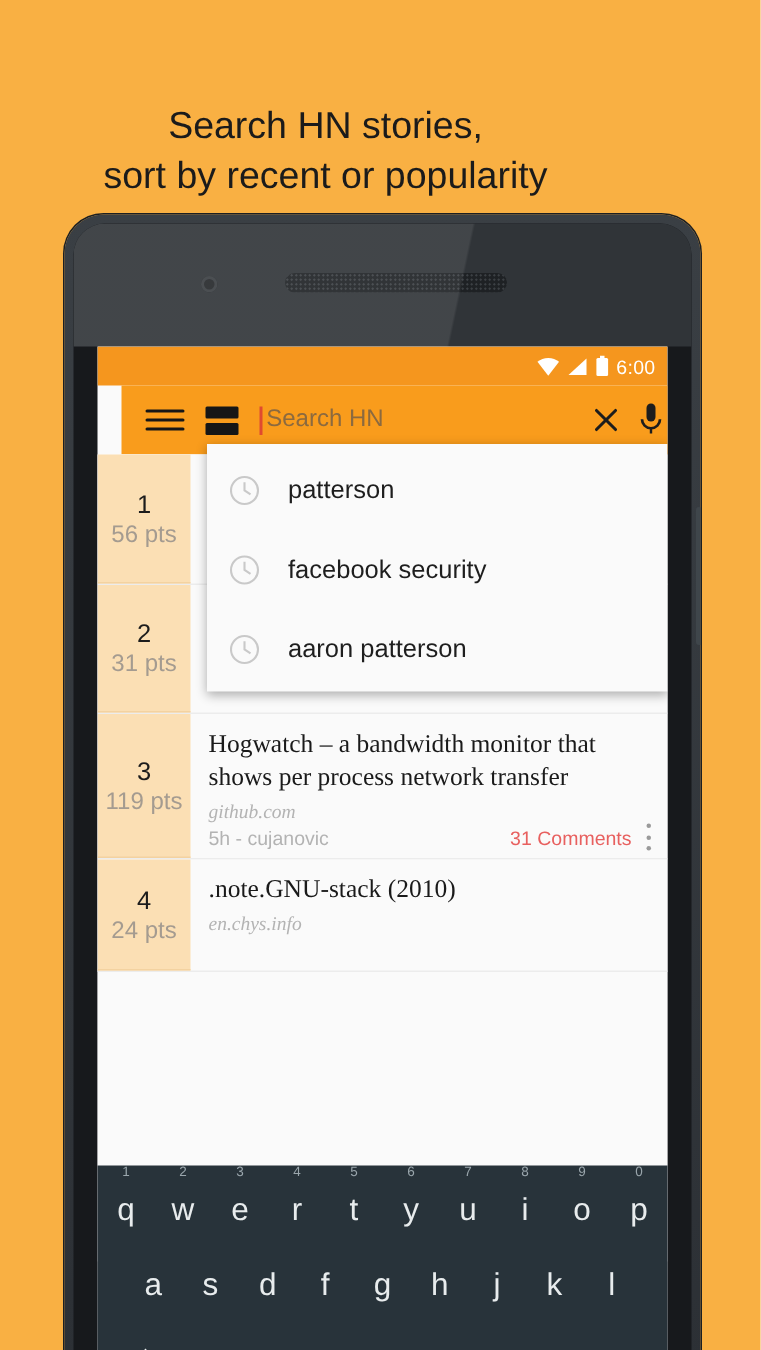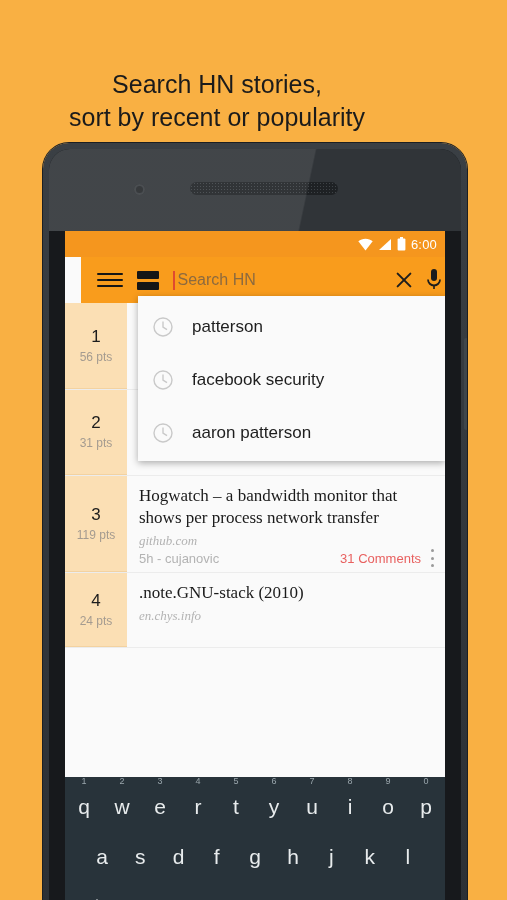--- a/index.html
+++ b/index.html
@@ -97,21 +97,21 @@
 
   
   #list{position:absolute;left:0;top:72px;width:380px;height:538px;background:#fafafa;}
   .story{display:flex;border-bottom:1px solid #ececec;background:#fafafa;}
   .rank{
     width:62px;flex:none;background:#fbdfb4;
     display:flex;flex-direction:column;align-items:center;justify-content:center;
     padding:10px 0;box-sizing:border-box;border-bottom:1px solid #f3d2a0;
   }
   .rank .num{font-size:17px;color:#1c1c1c;line-height:22px;}
-  .rank .pts{font-size:12px;color:#a49b90;line-height:18px;}
+  .rank .pts{font-size:16px;color:#a49b90;line-height:18px;}
   .body{flex:1;padding:9px 10px 7px 12px;box-sizing:border-box;min-width:0;}
   .title{
     font-family:"Liberation Serif", serif;font-size:17px;line-height:22px;color:#1a1a1a;
   }
   .domain{font-family:"Liberation Serif", serif;font-style:italic;font-size:13px;color:#b3b3b3;line-height:19px;margin-top:2px;}
   .metarow{display:flex;align-items:center;justify-content:flex-start;margin-top:-1px;}
   .meta{font-size:13px;color:#b3b3b3;}
   .comments{font-size:13px;color:#e8605f;margin-left:auto;margin-right:10px;}
   .overflow{width:4px;height:18px;display:flex;flex-direction:column;justify-content:space-between;flex:none;}
   .overflow i{display:block;width:3px;height:3px;border-radius:50%;background:#9a9a9a;}

